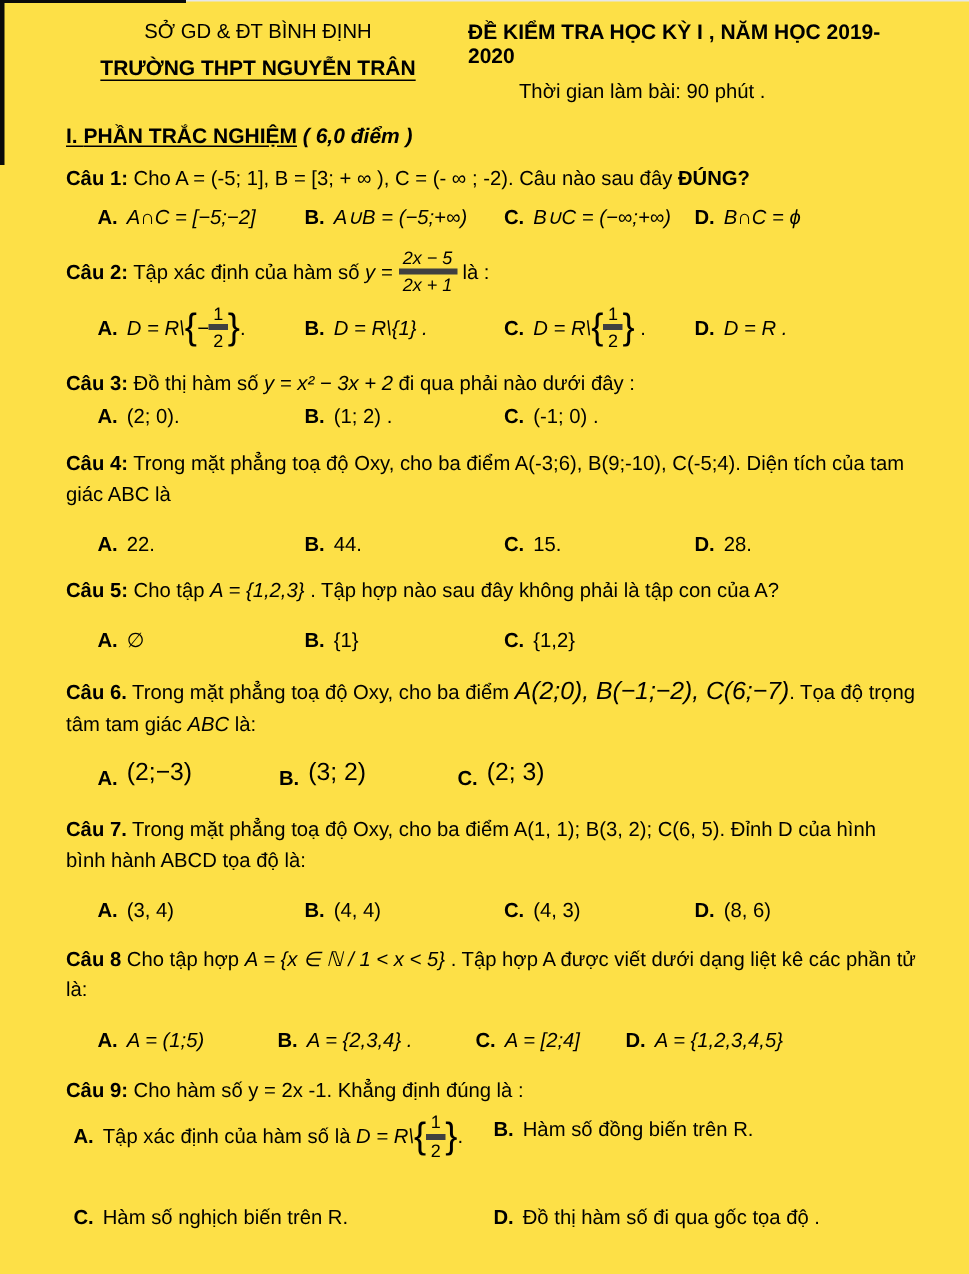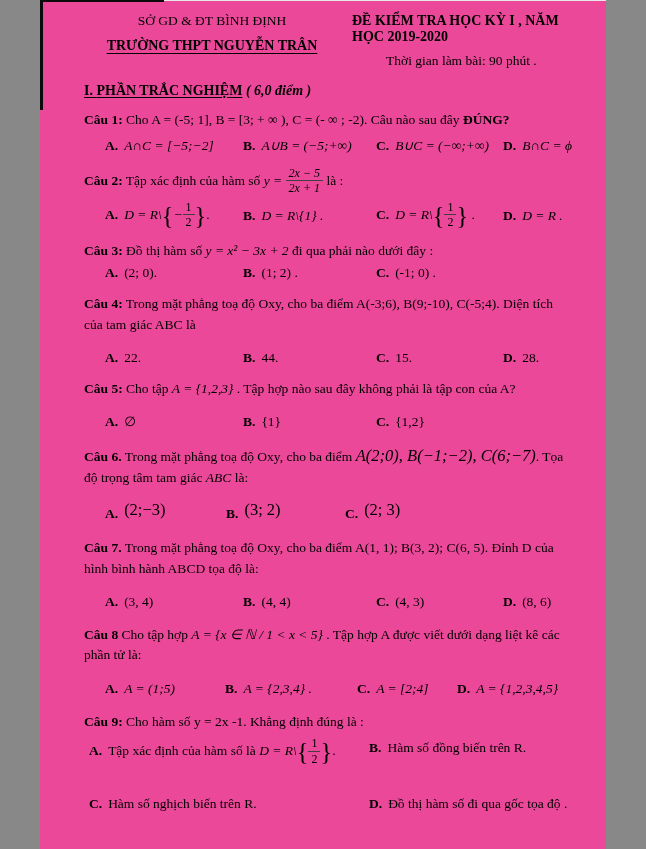--- a/index.html
+++ b/index.html
@@ -1,18 +1,18 @@
 <!DOCTYPE html>
 <html><head>
 <meta charset="utf-8">
 <style>
   html,body { margin:0; padding:0; background:#888; }
   .page {
-    width:566px; height:849px; background:#ec4899; position:relative; overflow:hidden;
-    font-family:Liberation Serif, serif; color:#000; font-size:13.5px; margin:0 auto;
+    width:646px; height:849px; background:#fde047; position:relative; overflow:hidden;
+    font-family:Liberation Sans, sans-serif; color:#000; font-size:13.5px; margin:0 auto;
   }
   .artifact-left { position:absolute; top:0; left:0; width:3px; height:110px; background:#0a0a0a; }
   .artifact-top { position:absolute; top:0; left:0; width:124px; height:2px; background:#0a0a0a; }
   .artifact-top-faint { position:absolute; top:0; left:124px; right:0; height:1px; background:#e7e7e7; }
   .doc { padding:10px 32px 0 44px; }
 
   .hdr { display:flex; }
   .hdr-l { width:256px; text-align:center; }
   .hdr-r { flex:1; padding-left:12px; }
   .hl1 { margin:3px 0 9px; font-size:13.5px; }
@@ -27,21 +27,21 @@
 
   .q { margin-top:11px; }
   .stem { margin:0; line-height:1.5; }
   .opts4 { display:grid; grid-template-columns:138px 133px 127px 1fr; margin-left:21px; margin-top:6px; align-items:center; line-height:1.5; }
   .opts4.cols6 { grid-template-columns:121px 119px 121px 1fr; margin-top:12px; }
   .opts4.cols8 { grid-template-columns:120px 132px 100px 1fr; }
   .opts2 { display:grid; grid-template-columns:280px 1fr; margin-left:5px; margin-top:6px; row-gap:28px; line-height:1.5; }
   .olabel { font-weight:bold; margin-right:6px; }
   .mi { font-style:italic; }
   .frac { display:inline-flex; flex-direction:column; vertical-align:middle; text-align:center; line-height:1.05; font-size:12px; position:relative; top:-1px; }
-  .frac .num { border-bottom:1px solid #404040; padding:0 3px 1px; }
+  .frac .num { border-bottom:4px solid #404040; padding:0 3px 1px; }
   .frac .den { padding:1px 3px 0; }
   .brace { font-size:1.8em; font-style:normal; vertical-align:middle; line-height:.85; }
   .math-lg { font-size:16.5px; }
   .raise { position:relative; top:-3px; display:inline-block; }
   .gap2 { margin-top:13px; }
 </style>
 </head>
 <body>
 
 <div class="page">

